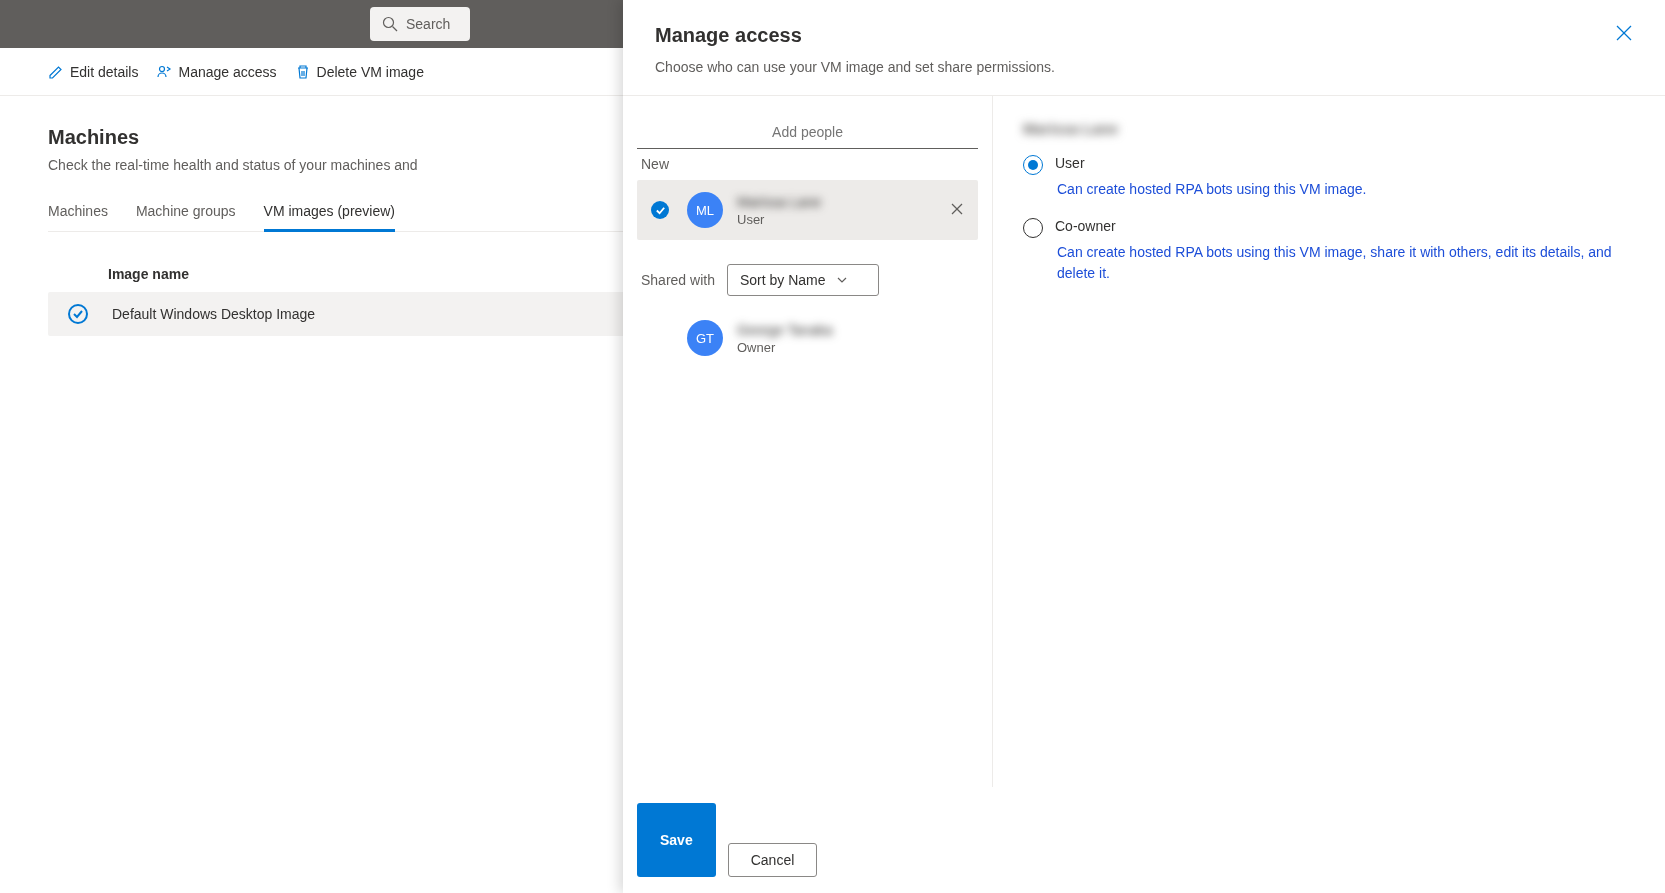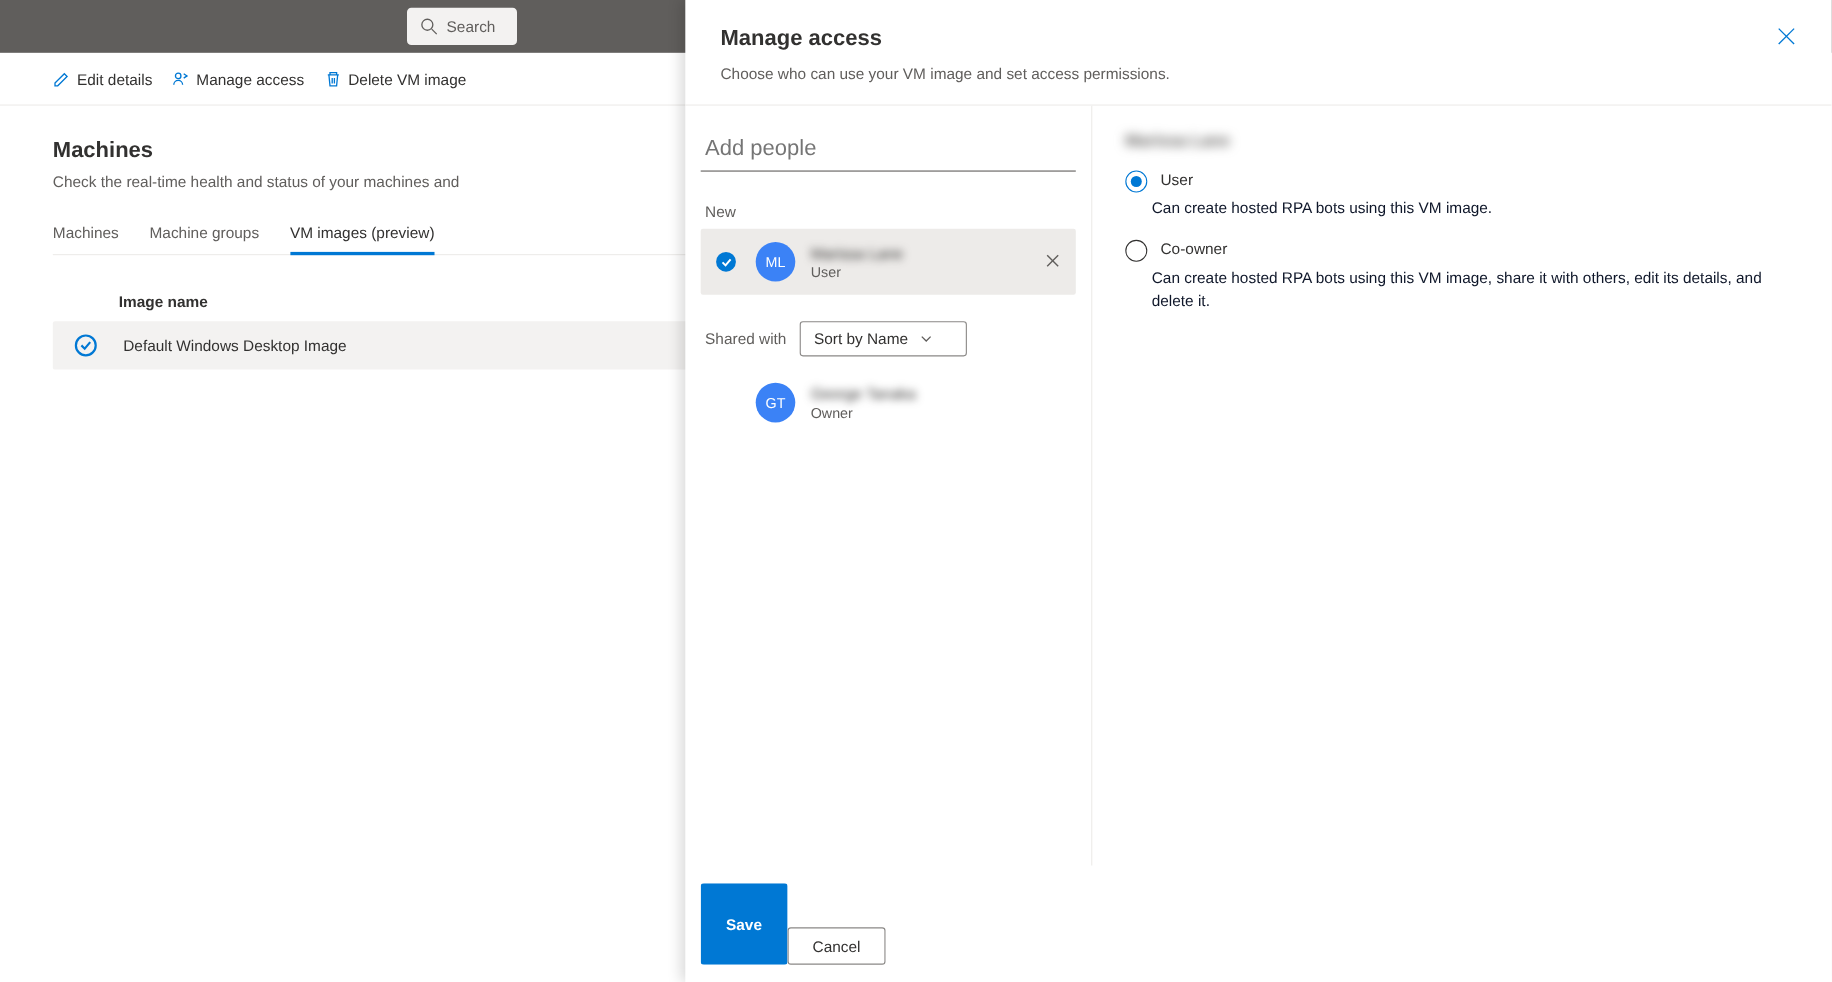--- a/index.html
+++ b/index.html
@@ -140,23 +140,24 @@
     }
     .panel-right {
       flex: 1;
       padding: 24px 30px;
     }
     .add-people {
       border: none;
       border-bottom: 1px solid #605e5c;
       padding: 8px 4px;
       width: 100%;
-      font-size: 20px;
+      font-size: 14px;
       outline: none;
-      margin-bottom: 28px;
+      margin-bottom: 7px;
+      text-align: center;
     }
     .section-label {
       color: #605e5c;
       margin-bottom: 8px;
       padding-left: 4px;
     }
     .person-row {
       display: flex;
       align-items: center;
       padding: 12px 14px;
@@ -265,29 +266,29 @@
       content: "";
       width: 10px;
       height: 10px;
       border-radius: 50%;
       background: #0078d4;
     }
     .radio-label {
       color: #323130;
     }
     .radio-desc {
-      color: #0f172a;
-      margin-left: 24px;
+      color: #1d4ed8;
+      margin-left: 34px;
       margin-bottom: 18px;
       line-height: 1.5;
     }
     .panel-footer {
       padding: 16px 14px;
       display: flex;
-      gap: 0;
+      gap: 12px;
     }
     .btn {
       padding: 8px 22px;
       border-radius: 3px;
       font-size: 14px;
       cursor: pointer;
       border: 1px solid transparent;
     }
     .btn-primary {
       background: #0078d4;
@@ -362,21 +363,21 @@
     </div>
     <span>Default Windows Desktop Image</span>
   </div>
 </div>
 
 <div class="back-dim"></div>
 
 <div class="panel-overlay">
   <div class="panel-header">
     <div class="panel-title">Manage access</div>
-    <div class="panel-subtitle">Choose who can use your VM image and set access permissions.</div>
+    <div class="panel-subtitle">Choose who can use your VM image and set share permissions.</div>
     <div class="close-btn">
       <svg width="18" height="18" viewBox="0 0 18 18" fill="none" stroke="currentColor" stroke-width="1.2">
           <line x1="2" y1="2" x2="16" y2="16"></line>
           <line x1="16" y1="2" x2="2" y2="16"></line>
         </svg>
     </div>
   </div>
   <div class="panel-body">
     <div class="panel-left">
       <input class="add-people" placeholder="Add people" style="">

